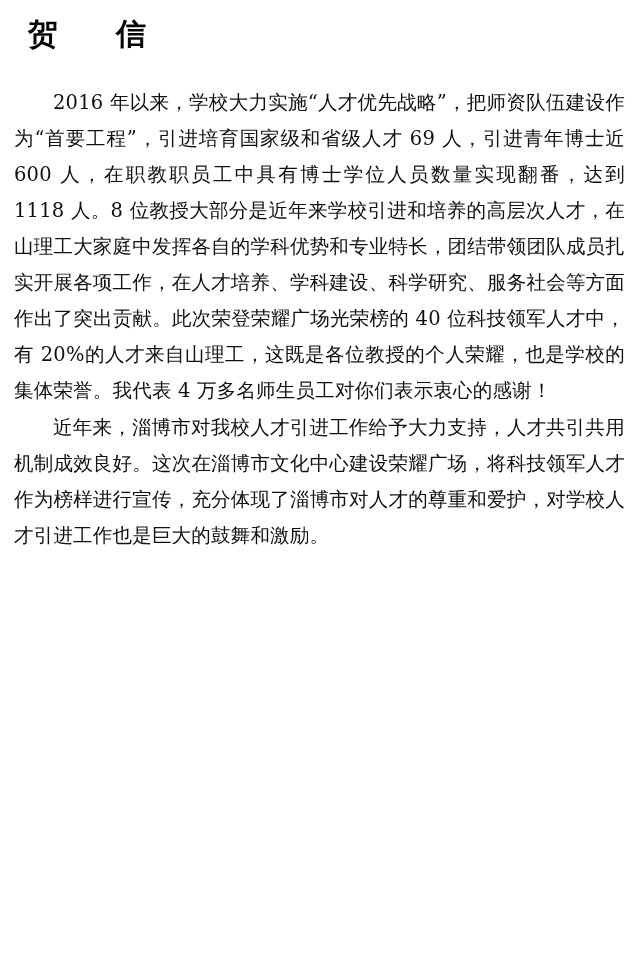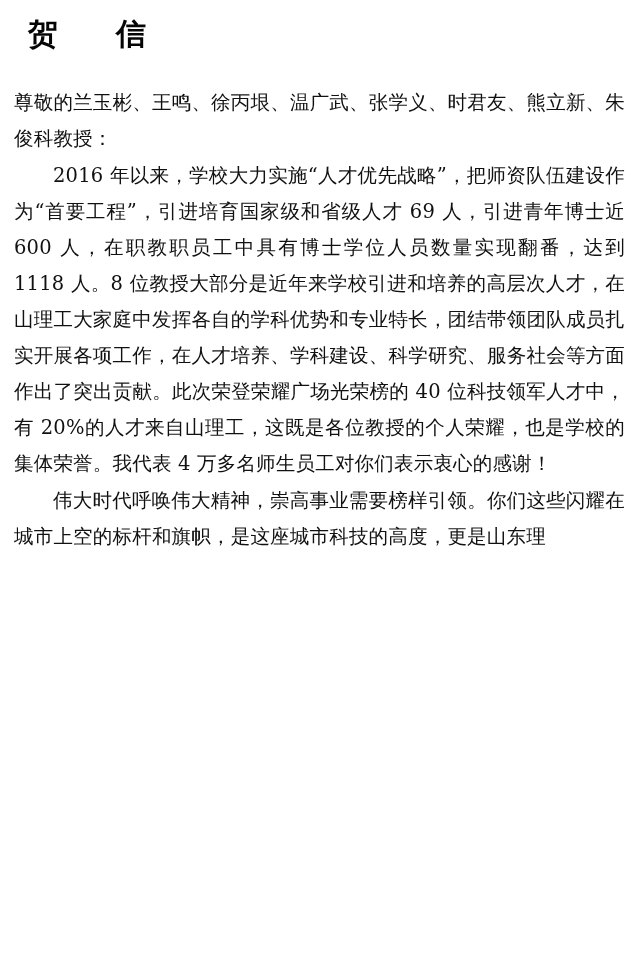--- a/index.html
+++ b/index.html
@@ -48,18 +48,17 @@
   }
 </style>
 </head>
 <body>
 
 <div class="page">
 
   <div class="doc-title">贺　信</div>
 
   <div class="body-text">
-    <p class="para">尊敬的兰玉彬、王鸣、徐丙垠、温广武、张学义、时君友、熊立新、朱俊科教授：</p>
     <p class="para indent">2016 年以来，学校大力实施“人才优先战略”，把师资队伍建设作为“首要工程”，引进培育国家级和省级人才 69 人，引进青年博士近 600 人，在职教职员工中具有博士学位人员数量实现翻番，达到 1118 人。8 位教授大部分是近年来学校引进和培养的高层次人才，在山理工大家庭中发挥各自的学科优势和专业特长，团结带领团队成员扎实开展各项工作，在人才培养、学科建设、科学研究、服务社会等方面作出了突出贡献。此次荣登荣耀广场光荣榜的 40 位科技领军人才中，有 20%的人才来自山理工，这既是各位教授的个人荣耀，也是学校的集体荣誉。我代表 4 万多名师生员工对你们表示衷心的感谢！</p>
-    <p class="para indent">伟大时代呼唤伟大精神，崇高事业需要榜样引领。你们这些闪耀在城市上空的标杆和旗帜，是这座城市科技的高度，更是山东理</p>
+    <p class="para indent">近年来，淄博市对我校人才引进工作给予大力支持，人才共引共用机制成效良好。这次在淄博市文化中心建设荣耀广场，将科技领军人才作为榜样进行宣传，充分体现了淄博市对人才的尊重和爱护，对学校人才引进工作也是巨大的鼓舞和激励。</p>
   </div>
 
 </div>
 
 </body></html>

